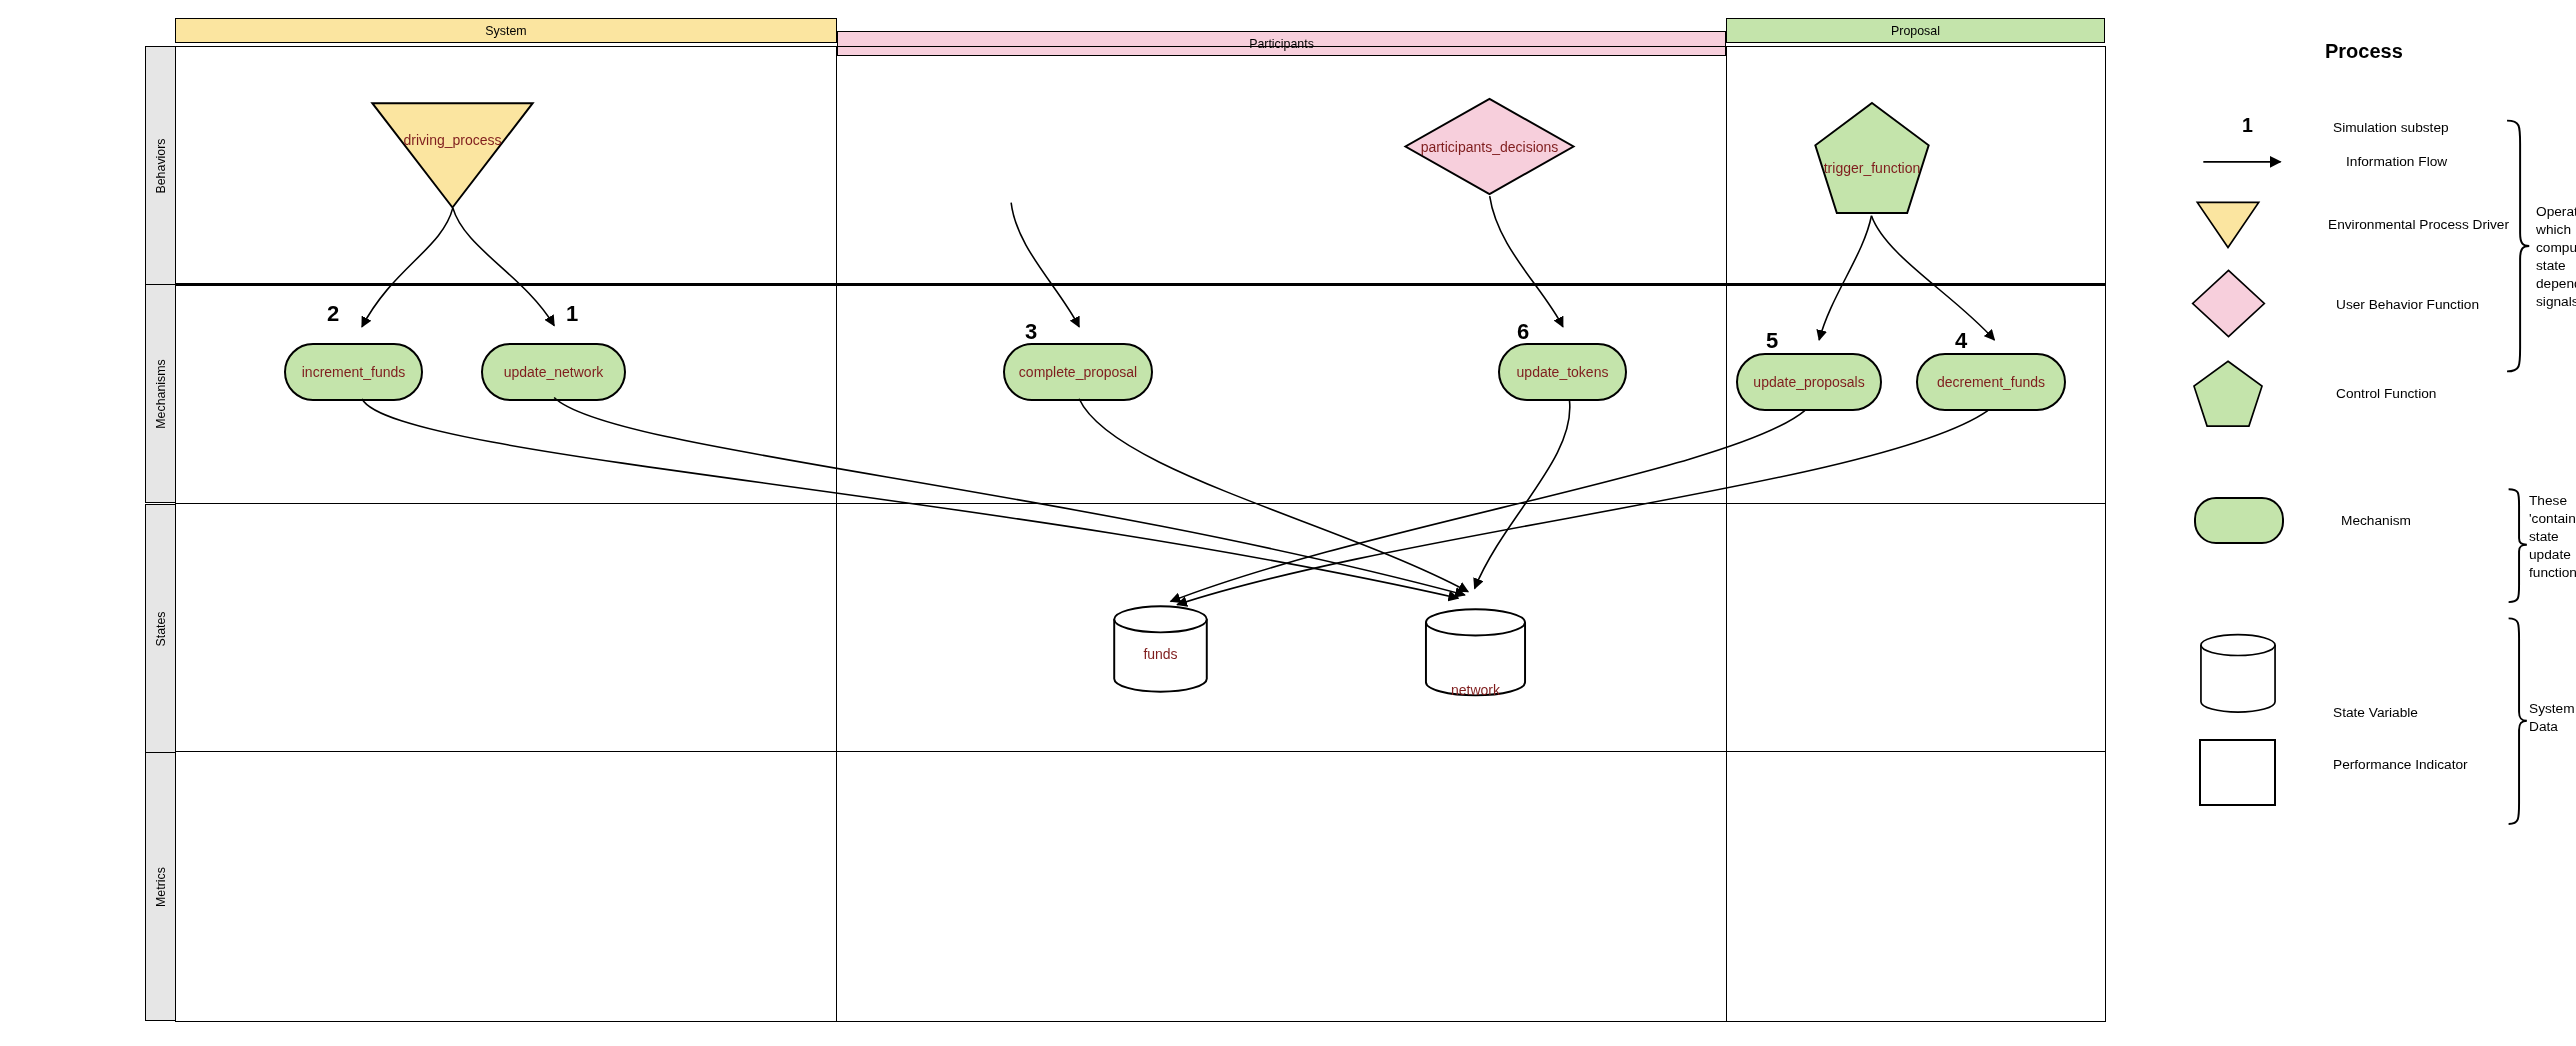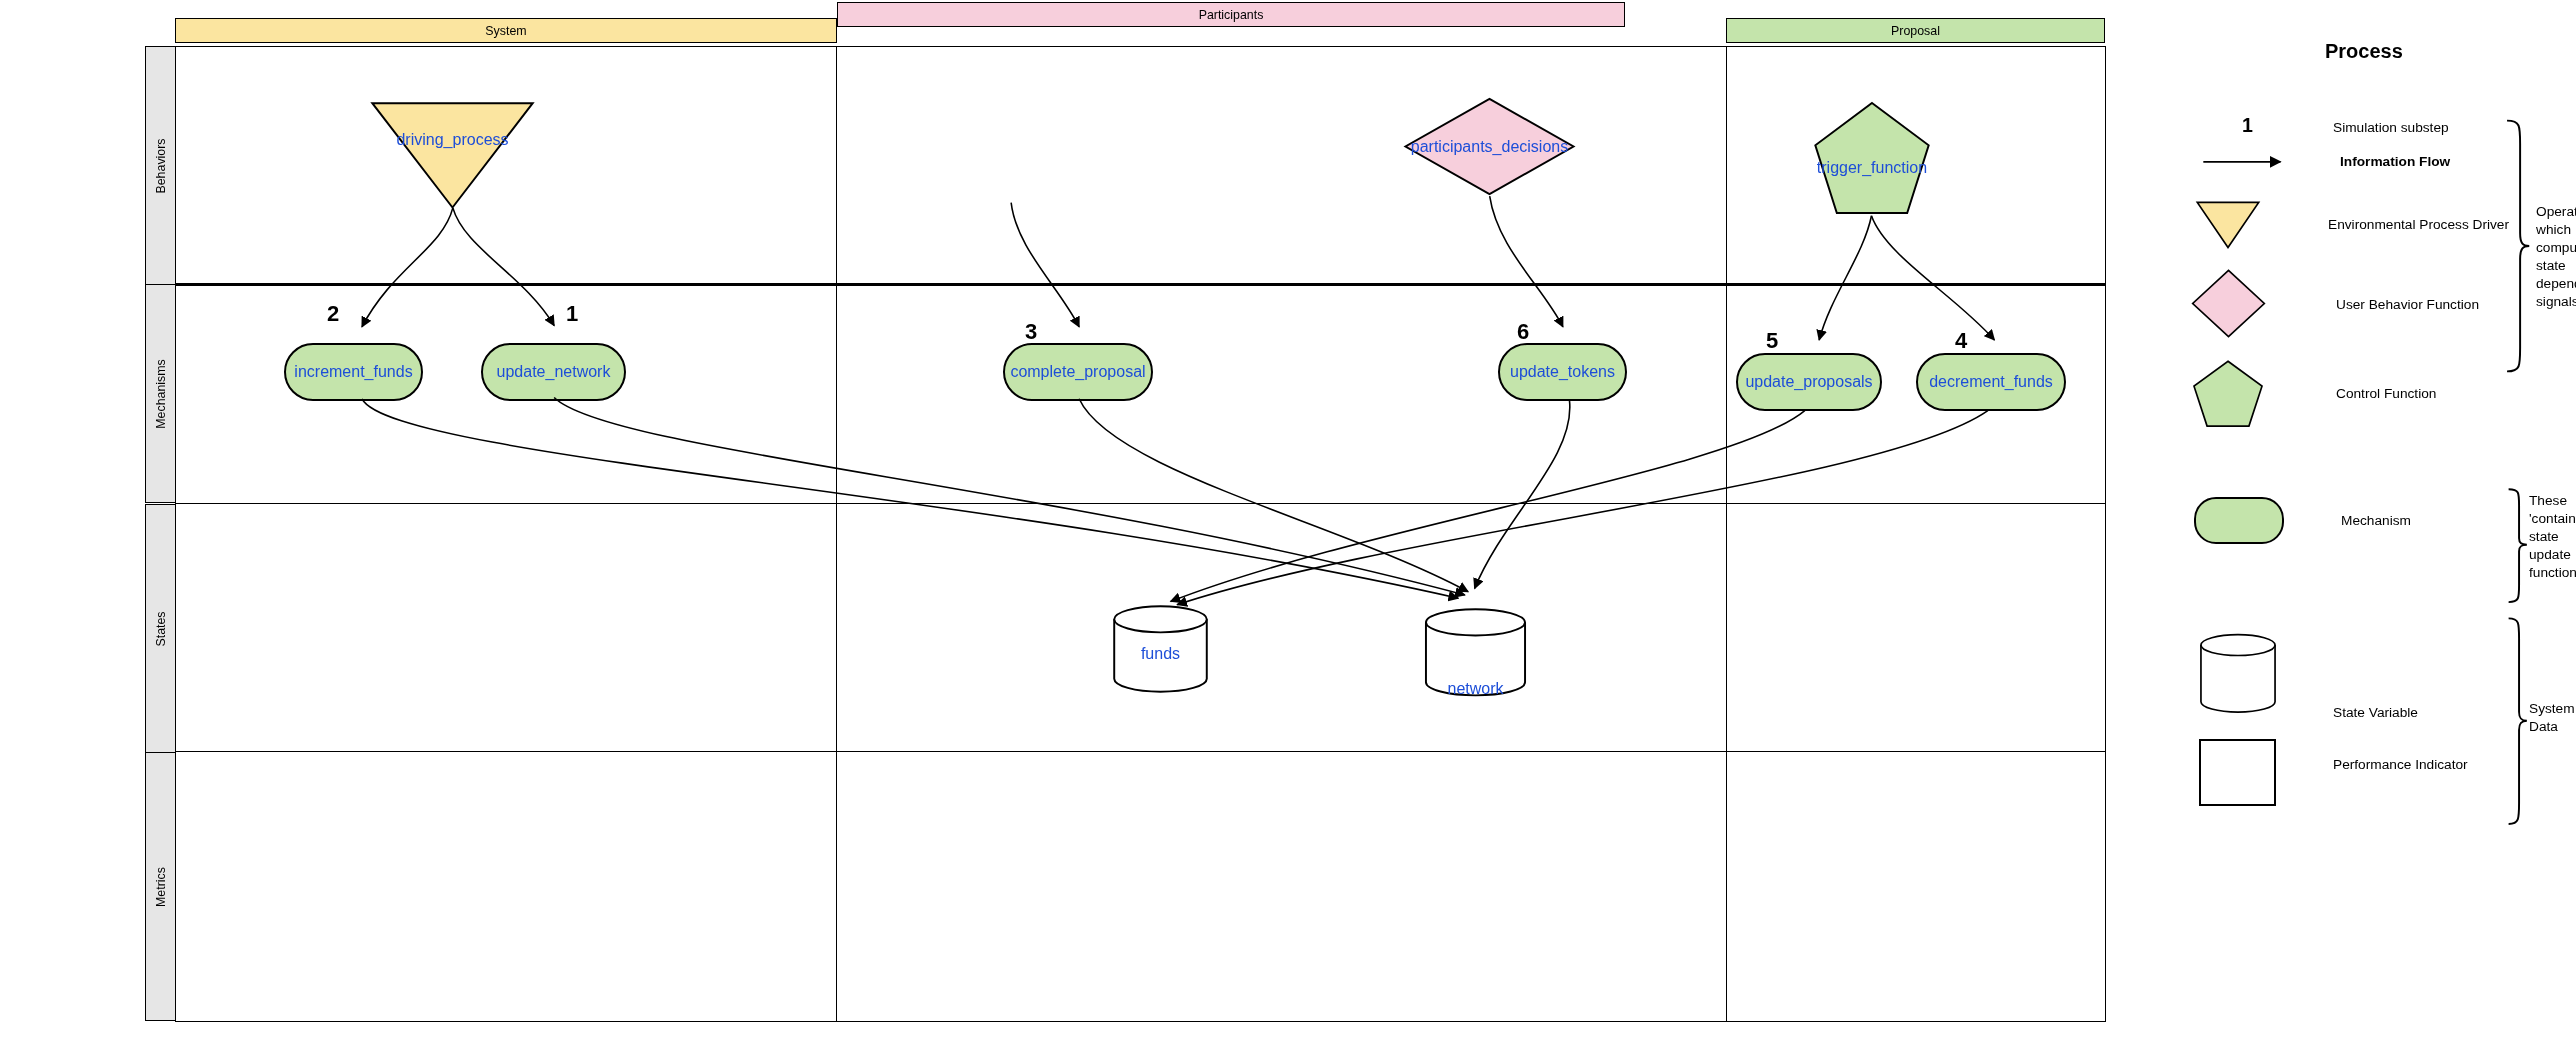--- a/index.html
+++ b/index.html
@@ -57,22 +57,22 @@
     background: #000;
   }
   .hline.thick { height: 2.6px; }
 
   
   .node {
     position: absolute;
     display: flex;
     align-items: center;
     justify-content: center;
-    font-size: 16px;
-    color: #1d4ed8;
+    font-size: 14px;
+    color: #7f1d1d;
     text-align: center;
   }
   .node .label { position: relative; z-index: 3; pointer-events: none; }
 
   .shape-svg { position: absolute; left: 0; top: 0; overflow: visible; }
 
   .mech {
     border: 2px solid #000;
     background: #c4e4ab;
     border-radius: 30px;
@@ -126,21 +126,21 @@
   svg { display: block; }
 </style>
 </head>
 <body>
 
 <div id="canvas">
 
   <div class="lane-header" style="left:175px; top:18.3px; width:662px; background:#fbe5a0;">
     <span>System</span>
   </div>
-  <div class="lane-header" style="left:837px; top:2px; width:788px; background:#f7cfdc;">
+  <div class="lane-header" style="left:837px; top:31px; width:889px; background:#f7cfdc;">
     <span>Participants</span>
   </div>
   <div class="lane-header" style="left:1726px; top:18.3px; width:379px; background:#c4e4ab;">
     <span>Proposal</span>
   </div>
 
   <div class="row-label" style="left:145px; top:46px; width:31px; height:239px;">
     <span>Behaviors</span>
   </div>
   <div class="row-label" style="left:145px; top:284px; width:31px; height:219px;">
@@ -266,21 +266,21 @@
     <div class="legend-text" style="left:175px; top:94px;">Simulation substep</div>
 
     <svg class="shape-svg" width="85" height="15.7" style="left:44px; top:128px;" viewBox="0 0 130 24">
       <defs>
         <marker id="legend-arrow" viewBox="0 0 10 10" refX="9" refY="5" markerWidth="7" markerHeight="7" orient="auto-start-reverse">
           <path d="M 0 0 L 10 5 L 0 10 z" fill="#000"></path>
         </marker>
       </defs>
       <line x1="2" y1="12" x2="120" y2="12" stroke="#000" stroke-width="2.6" marker-end="url(#legend-arrow)"></line>
     </svg>
-    <div class="legend-text" style="left:182px; top:128px;font-weight:bold;">Information Flow</div>
+    <div class="legend-text" style="left:188px; top:128px;">Information Flow</div>
 
     <svg class="shape-svg" width="64" height="48" style="left:38px; top:175px;" viewBox="0 0 98 73">
       <polygon points="2,2 96,2 49,71" fill="#fbe5a0" stroke="#000" stroke-width="2.6"></polygon>
     </svg>
     <div class="legend-text" style="left:170px; top:191px;">Environmental Process Driver</div>
 
     <svg class="shape-svg" width="75" height="69" style="left:33px; top:243px;" viewBox="0 0 114 106">
       <polygon points="57,2 112,53 57,104 2,53" fill="#f7cfdc" stroke="#000" stroke-width="2.6"></polygon>
     </svg>
     <div class="legend-text" style="left:178px; top:271px;">User Behavior Function</div>

